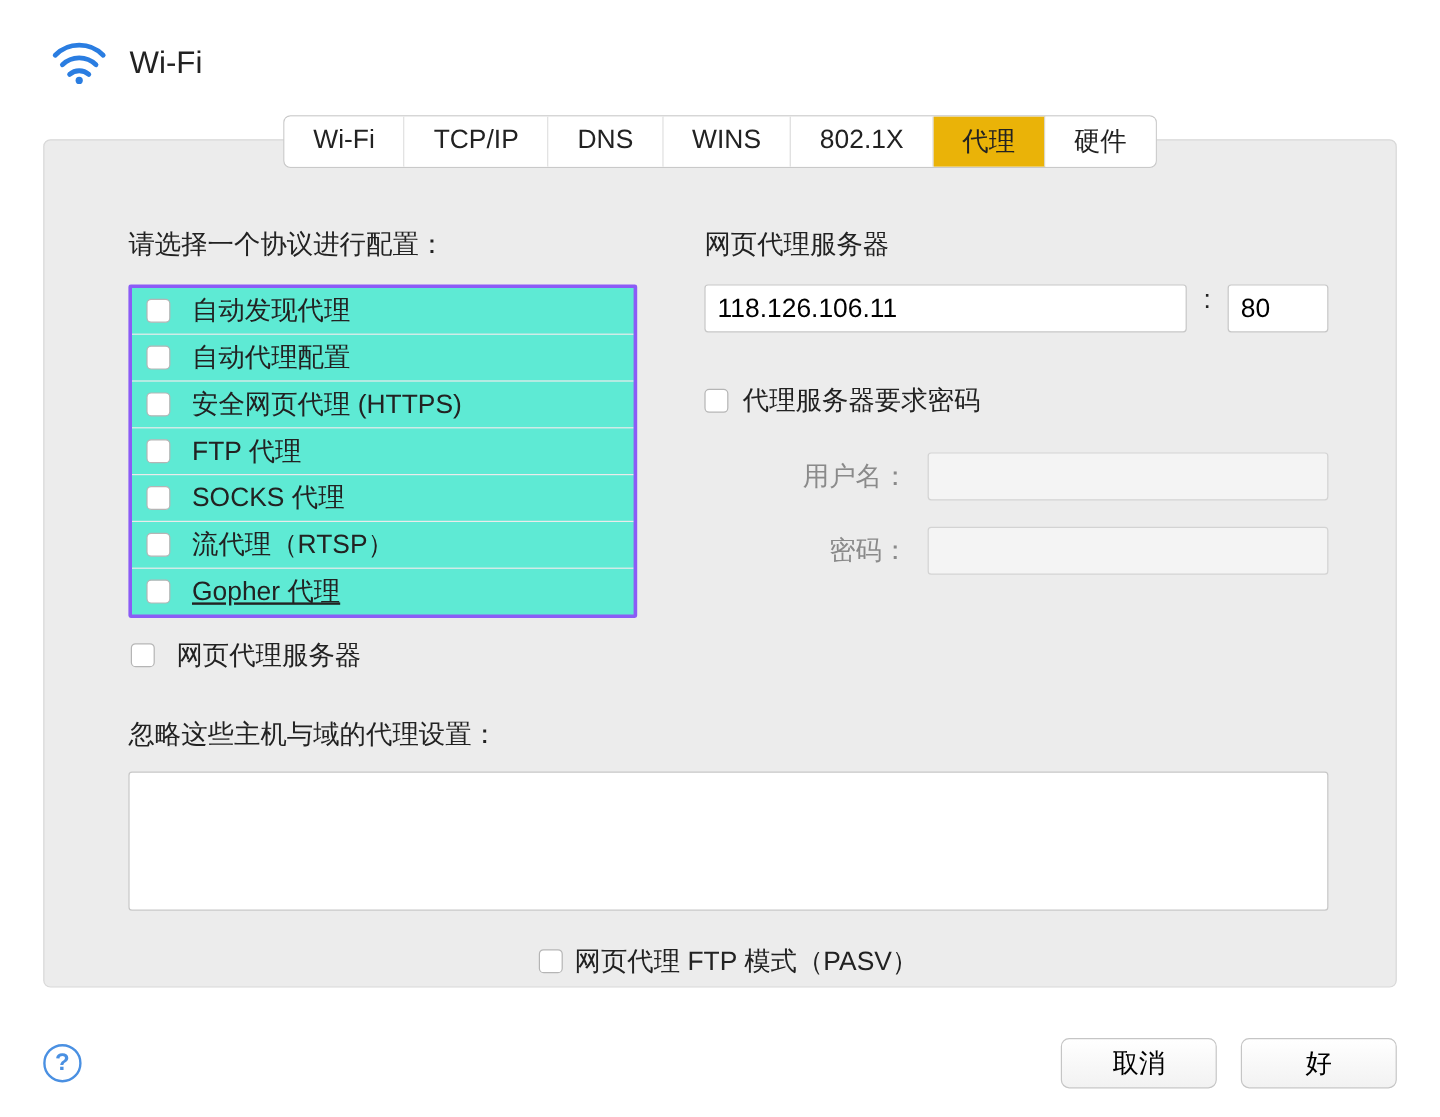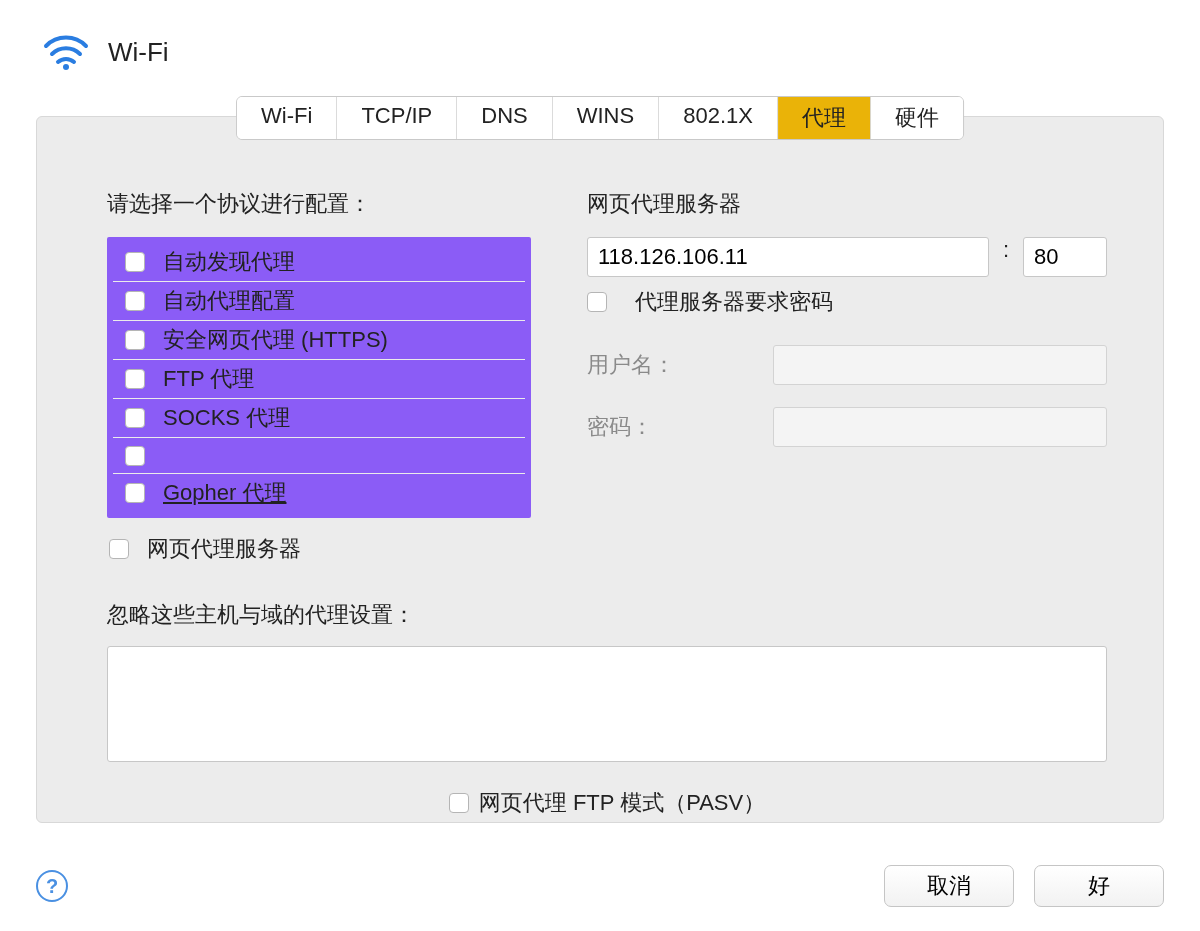--- a/index.html
+++ b/index.html
@@ -9,36 +9,36 @@
   .header-title{font-size:26px;}
   .tabbar{position:absolute;top:96px;left:50%;transform:translateX(-50%);display:flex;border:1px solid #c9c9c9;border-radius:6px;overflow:hidden;background:#fff;z-index:2;}
   .tab{padding:6px 24px;font-size:22px;border-right:1px solid #d9d9d9;background:#fff;white-space:nowrap;cursor:default;}
   .tab:last-child{border-right:none;}
   .tab.selected{background:#eab308;}
   .panel{position:absolute;left:36px;right:36px;top:116px;bottom:108px;border:1px solid #d8d8d8;border-radius:6px;background:#ececec;padding:72px 56px 25px 70px;box-sizing:border-box;}
   .cols{display:flex;gap:56px;}
   .left{width:424px;flex:0 0 auto;}
   .right{flex:1;min-width:0;}
   .section-label{font-size:22px;margin-bottom:18px;}
-  .listbox{border:6px solid #8b5cf6;background:#8b5cf6;border-radius:2px;overflow:hidden;}
+  .listbox{border:3px solid #8b5cf6;background:#5eead4;border-radius:2px;overflow:hidden;}
   .listrow{display:flex;align-items:center;padding:4px 12px;font-size:22px;border-bottom:1px solid #ebebeb;min-height:36px;box-sizing:border-box;}
   .listrow:last-child{border-bottom:none;text-decoration:underline;}
   .listrow.selected{background:#dcdcdc;}
   input.chk{-webkit-appearance:none;appearance:none;width:20px;height:20px;border:1px solid #b5b5b5;border-radius:4px;background:#fff;margin:0 18px 0 0;position:relative;flex:0 0 auto;}
   input.chk:checked::after{content:"✓";position:absolute;left:2px;top:-3px;font-size:18px;color:#333;}
   .below-list{display:flex;align-items:center;margin-top:16px;font-size:22px;}
   .below-list .chk{margin-left:2px;}
-  .hostport{display:flex;gap:14px;margin-bottom:10px;}
+  .hostport{display:flex;gap:14px;margin-bottom:42px;}
   .txt{height:40px;font-size:22px;border:1px solid #c7c7c7;border-radius:3px;background:#fff;padding:0 10px;box-sizing:border-box;}
   .proxy-host{flex:1;min-width:0;}
   .proxy-port{width:84px;}
   .colon{font-size:22px;}
-  .reqpw{display:flex;align-items:center;font-size:22px;margin-bottom:28px;gap:16px;}
+  .reqpw{display:flex;align-items:center;font-size:22px;margin-bottom:28px;}
   .cred{display:flex;align-items:center;margin-bottom:22px;}
-  .cred-label{width:170px;font-size:22px;color:#8a8a8a;margin-right:16px;}
+  .cred-label{width:170px;text-align:right;font-size:22px;color:#8a8a8a;margin-right:16px;}
   .cred .txt{flex:1;background:#f4f4f4;border-color:#d3d3d3;}
   .bypass-label{font-size:22px;margin-top:36px;margin-bottom:16px;}
   .bypass{width:100%;height:116px;border:1px solid #c7c7c7;border-radius:3px;background:#fff;resize:none;font-size:20px;padding:8px;box-sizing:border-box;}
   .pasv{display:flex;align-items:center;justify-content:center;font-size:22px;margin-top:22px;}
   .pasv .chk{margin-right:10px;}
   .footer{position:absolute;left:0;right:0;bottom:24px;display:flex;align-items:center;padding:0 36px;}
   .help{width:28px;height:28px;border:2px solid #4a90e2;color:#4a90e2;border-radius:50%;display:flex;align-items:center;justify-content:center;font-size:20px;font-weight:600;cursor:default;}
   .spacer{flex:1;}
   .btn{min-width:130px;height:42px;font-size:22px;border:1px solid #c5c5c5;border-radius:7px;background:linear-gradient(#ffffff,#f2f2f2);margin-left:20px;cursor:default;}
 </style>
@@ -89,20 +89,21 @@
           <div class="listrow">
             <input type="checkbox" class="chk" style="">
             <span>FTP 代理</span>
           </div>
           <div class="listrow">
             <input type="checkbox" class="chk" style="">
             <span>SOCKS 代理</span>
           </div>
           <div class="listrow">
             <input type="checkbox" class="chk" style="">
+            <span>流代理（RTSP）</span>
           </div>
           <div class="listrow">
             <input type="checkbox" class="chk" style="">
             <span>Gopher 代理</span>
           </div>
         </div>
         <div class="below-list">
           <input type="checkbox" class="chk" style="">
           <span>网页代理服务器</span>
         </div>

